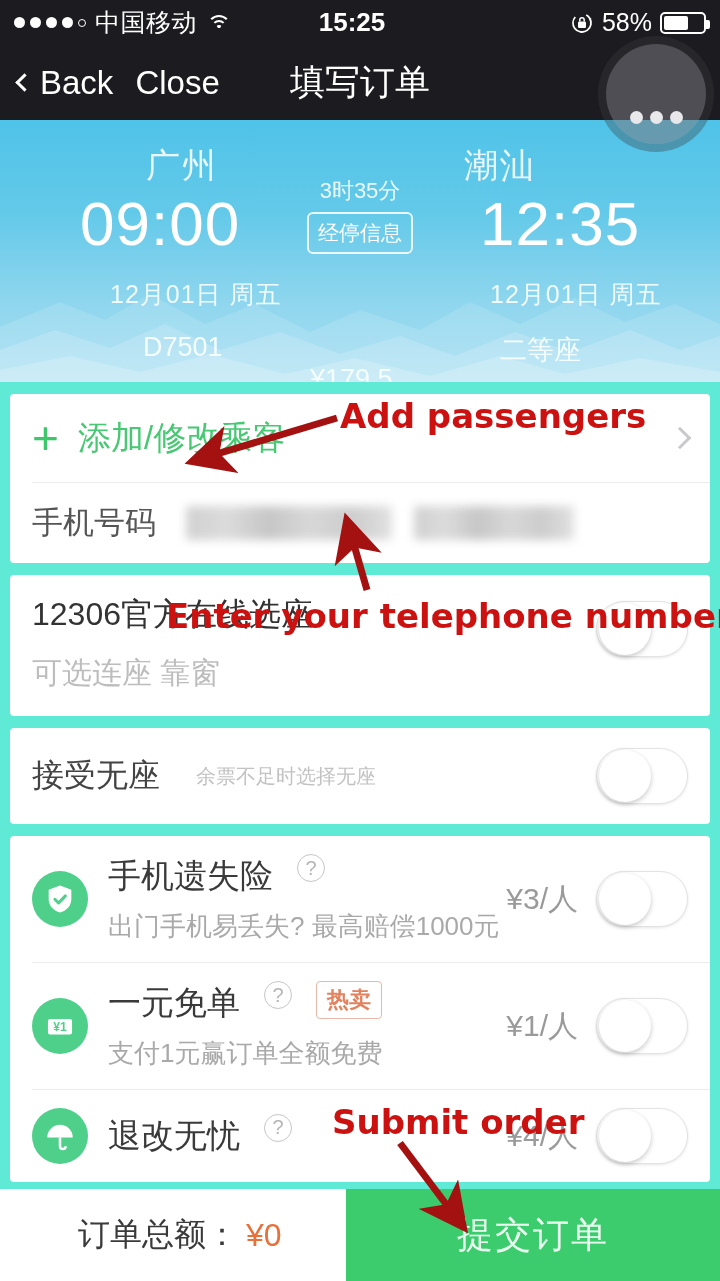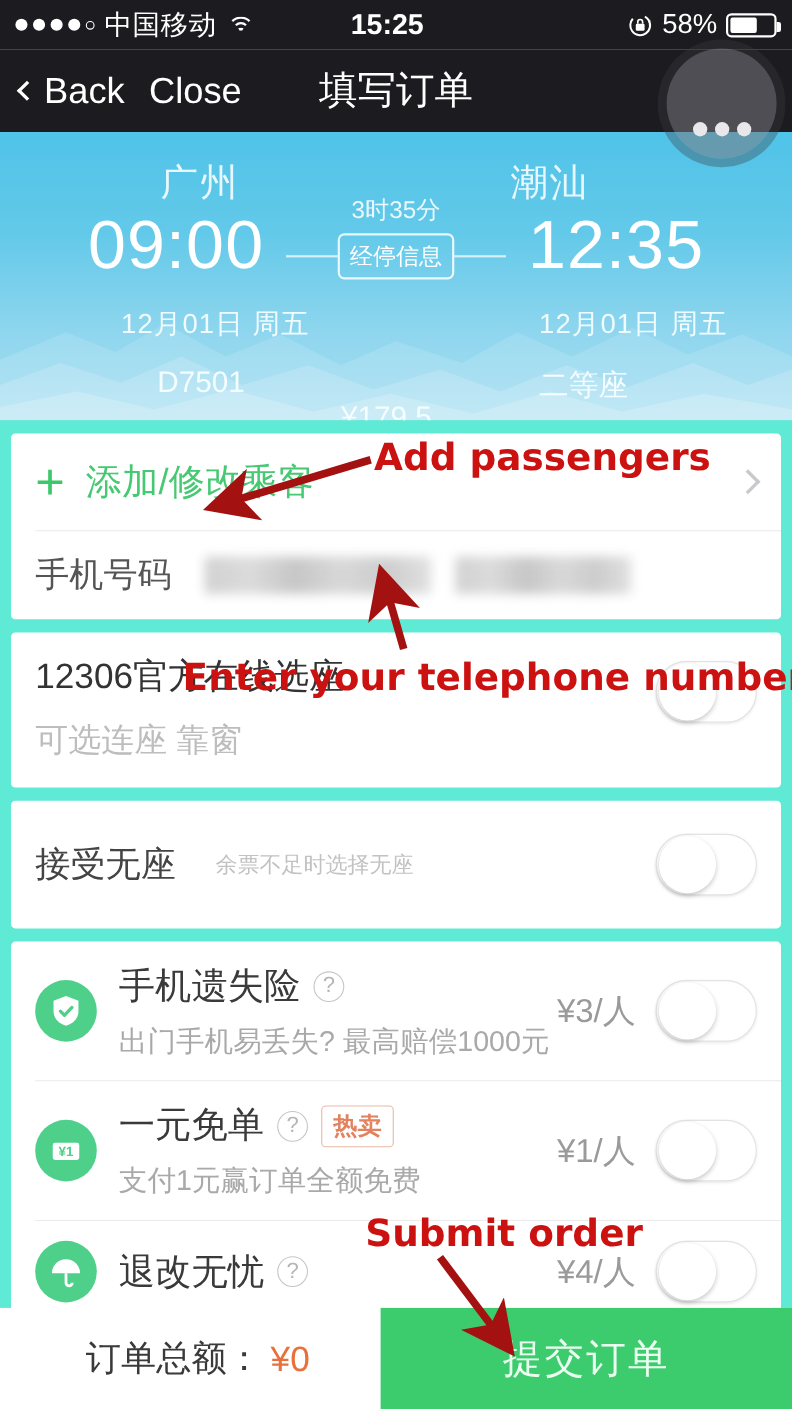--- a/index.html
+++ b/index.html
@@ -60,30 +60,30 @@
   }
   .mount { position:absolute; left:0; right:0; bottom:0; height:150px; }
   .th-grid { position:relative; height:100%; z-index:2; color:#fff; }
   .th-city { position:absolute; font-size:34px; color:#e8f7fd; letter-spacing:2px; }
   .th-city.from { left:146px; top:23px; }
   .th-city.to   { left:464px; top:23px; }
   .th-time { position:absolute; font-size:62px; font-weight:300; letter-spacing:1px; }
   .th-time.from { left:80px; top:68px; }
   .th-time.to   { left:480px; top:68px; }
   .th-dur { position:absolute; left:0; right:0; text-align:center; top:56px; font-size:22px; color:#eaf8fd; }
-  .th-stop-wrap { position:absolute; left:260px; top:92px; width:200px; display:flex; align-items:center; }
+  .th-stop-wrap { position:absolute; left:260px; top:92px; width:200px; display:flex; align-items:center;flex-direction:column; }
   .th-line { flex:1; height:2px; background:rgba(255,255,255,0.72); }
   .th-stop { border:2px solid rgba(255,255,255,0.85); border-radius:6px; padding:5px 9px; font-size:21px; color:#fff; white-space:nowrap;}
   .th-date { position:absolute; font-size:25px; color:#f0fbff; letter-spacing:1px; }
   .th-date.from { left:110px; top:158px; }
   .th-date.to   { left:490px; top:158px; }
   .th-meta { position:absolute; top:212px; font-size:27px; color:#f4fdff; }
   .th-meta.no    { left:143px; }
   .th-meta.price { left:310px;margin-top:32px; }
-  .th-meta.seat  { left:490px; }
+  .th-meta.seat  { left:500px; }
 
   
   .card { background:#fff; margin:12px 10px; border-radius:4px; }
   .row { display:flex; align-items:center; padding:0 22px; position:relative; }
   .divider { height:1px; background:#ececec; margin-left:22px; }
 
   
   .pass-row { height:88px; }
   .plus { width:40px; font-size:46px; color:#3cc86a; line-height:1; font-weight:300; }
   .pass-label { font-size:33px; color:#47c873; margin-left:6px; }
@@ -104,30 +104,30 @@
     background:#fff; box-shadow:0 2px 5px rgba(0,0,0,0.22); display:block; }
 
   
   .seat-card { padding:18px 22px 22px 22px; display:flex; align-items:flex-start; }
   .seat-texts { flex:1; }
   .seat-title { font-size:32px; color:#333; }
   .seat-sub { font-size:30px; color:#bdbdbd; margin-top:16px; }
   .seat-card .toggle { margin-top:8px; }
 
   
-  .noseat-card { height:116px; }
+  .noseat-card { height:96px; }
   .noseat-title { font-size:32px; color:#444; }
   .noseat-sub { font-size:20px; color:#c2c2c2; margin-left:36px; }
 
   
   .ins-row { display:flex; align-items:center; padding:18px 22px; position:relative; }
   .ins-icon { width:56px; height:56px; border-radius:50%; background:#4fd08a; flex:none;
     display:flex; align-items:center; justify-content:center; margin-right:20px; }
   .ins-mid { flex:1; }
-  .ins-titleline { display:flex; align-items:center; gap:12px; }
+  .ins-titleline { display:flex; align-items:flex-start; gap:24px; }
   .ins-title { font-size:33px; color:#3a3a3a; }
   .qmark { width:28px; height:28px; border-radius:50%; border:1.6px solid #c6c6c6; color:#b5b5b5;
     font-size:20px; display:flex; align-items:center; justify-content:center; }
   .hot { border:1.5px solid #e9b8a8; color:#e2825e; border-radius:4px; font-size:22px; padding:3px 10px;font-weight:bold; }
   .ins-sub { font-size:26px; color:#a9a9a9; margin-top:10px; }
   .ins-price { font-size:30px; color:#9a9a9a; margin-right:18px; white-space:nowrap; }
 
   
   .bottombar { position:absolute; left:0; right:0; bottom:0; height:92px; background:#fff;
     display:flex; align-items:center; z-index:8; }

